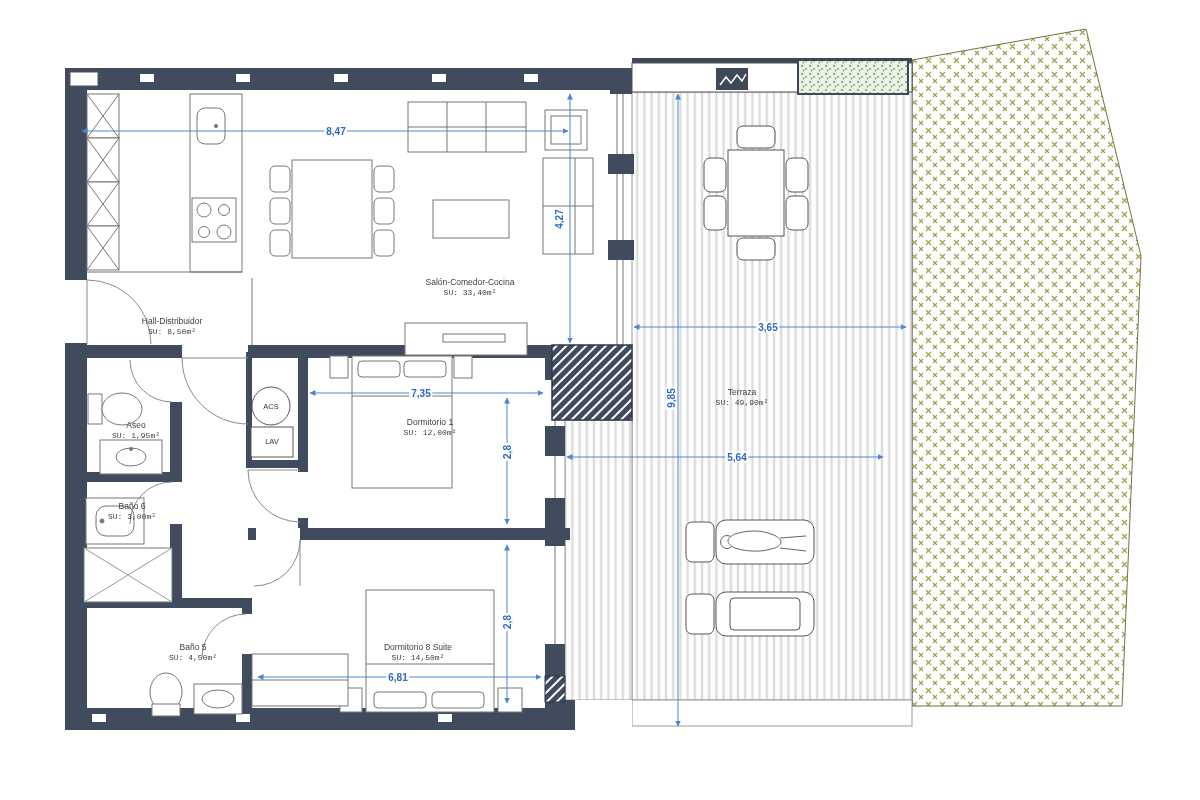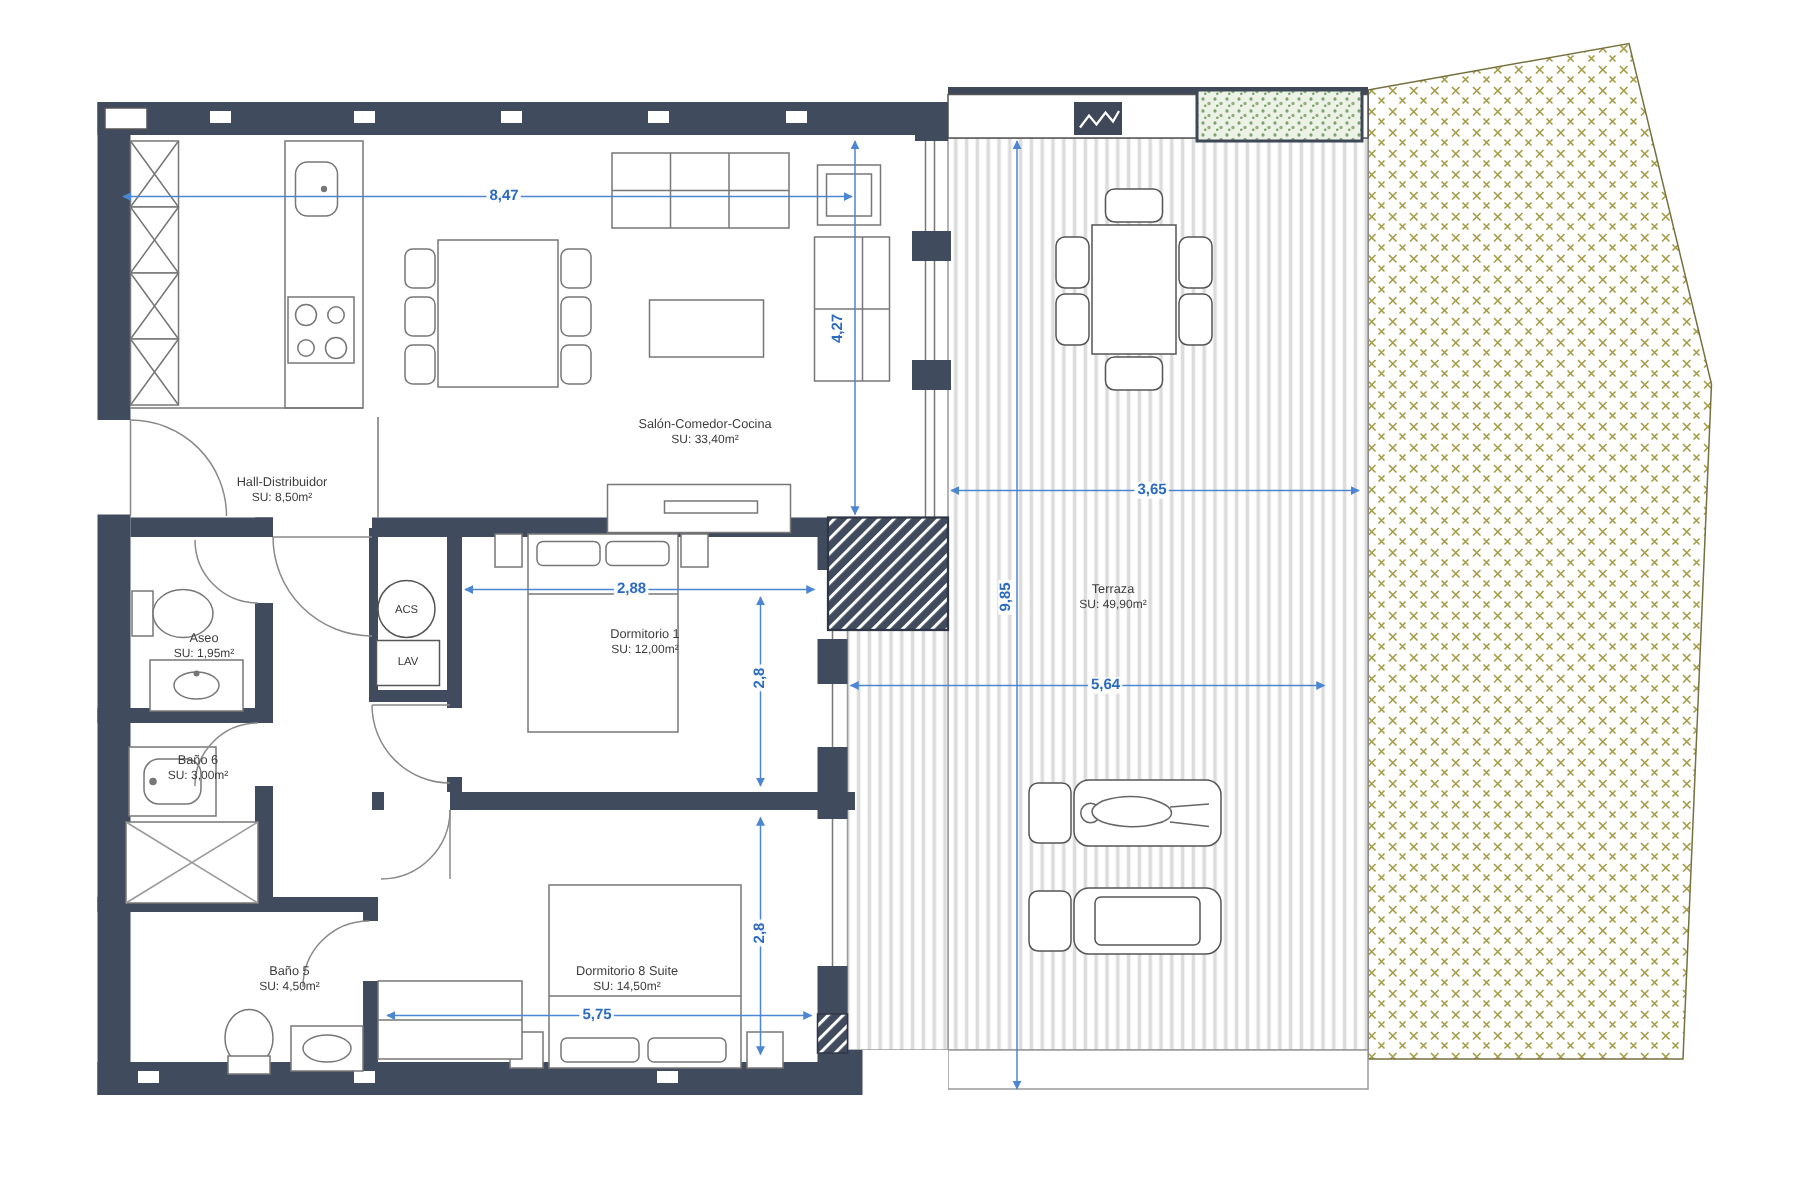--- a/index.html
+++ b/index.html
@@ -2,21 +2,21 @@
 <html><head>
 <meta charset="utf-8">
 <style>
   html,body{margin:0;padding:0;background:#ffffff;}
   .plan{position:relative;width:1200px;height:800px;background:#fff;overflow:hidden;
         font-family:"Liberation Sans", sans-serif;}
   .plan svg{position:absolute;left:0;top:0;}
   .lbl{position:absolute;transform:translate(-50%,-50%);text-align:center;
        color:#3d3d3d;line-height:1.3;white-space:nowrap;z-index:5;}
   .lbl .nm{font-size:8.5px;margin-top:16px;}
-  .lbl .ar{font-size:8px;}
+  .lbl .ar{font-size:8px;font-family:Liberation Mono, monospace;}
   .dim{position:absolute;transform:translate(-50%,-50%);font-size:10px;font-weight:bold;
        color:#2d6bc1;background:rgba(255,255,255,0.92);padding:0 2px;white-space:nowrap;z-index:6;}
   .dim.v{transform:translate(-50%,-50%) rotate(-90deg);}
   .tag{position:absolute;transform:translate(-50%,-50%);font-size:7.5px;color:#333;
        white-space:nowrap;z-index:6;}
 </style>
 </head>
 <body>
 
 <div class="plan">
@@ -279,21 +279,21 @@
     <line x1="634" y1="327" x2="906" y2="327" marker-start="url(#dimArrow)" marker-end="url(#dimArrow)"></line>
     <line x1="567" y1="457" x2="883" y2="457" marker-start="url(#dimArrow)" marker-end="url(#dimArrow)"></line>
     <line x1="678" y1="94" x2="678" y2="726" marker-start="url(#dimArrow)" marker-end="url(#dimArrow)"></line>
   </g>
 </svg>
 
 <div class="lbl" style="left:470px;top:280px">
   <div class="nm">Salón-Comedor-Cocina</div>
   <div class="ar">SU: 33,40m²</div>
 </div>
-<div class="lbl" style="left:188px;top:319px">
+<div class="lbl" style="left:172px;top:319px">
   <div class="nm">Hall-Distribuidor</div>
   <div class="ar">SU: 8,50m²</div>
 </div>
 <div class="lbl" style="left:136px;top:423px">
   <div class="nm">Aseo</div>
   <div class="ar">SU: 1,95m²</div>
 </div>
 <div class="lbl" style="left:132px;top:504px">
   <div class="nm">Baño 6</div>
   <div class="ar">SU: 3,00m²</div>
@@ -313,21 +313,21 @@
 <div class="lbl" style="left:742px;top:390px">
   <div class="nm">Terraza</div>
   <div class="ar">SU: 49,90m²</div>
 </div>
 
 <div class="tag" style="left:271px;top:406px">ACS</div>
 <div class="tag" style="left:272px;top:441px">LAV</div>
 
 <div class="dim" style="left:336px;top:131px">8,47</div>
 <div class="dim v" style="left:559px;top:219px">4,27</div>
-<div class="dim" style="left:421px;top:393px">2,88</div>
+<div class="dim" style="left:421px;top:393px">7,35</div>
 <div class="dim v" style="left:507px;top:452px">2,8</div>
 <div class="dim v" style="left:507px;top:622px">2,8</div>
-<div class="dim" style="left:398px;top:677px">5,75</div>
+<div class="dim" style="left:398px;top:677px">6,81</div>
 <div class="dim" style="left:768px;top:327px">3,65</div>
 <div class="dim" style="left:737px;top:457px">5,64</div>
 <div class="dim v" style="left:671px;top:398px">9,85</div>
 
 </div>
 
 </body></html>

